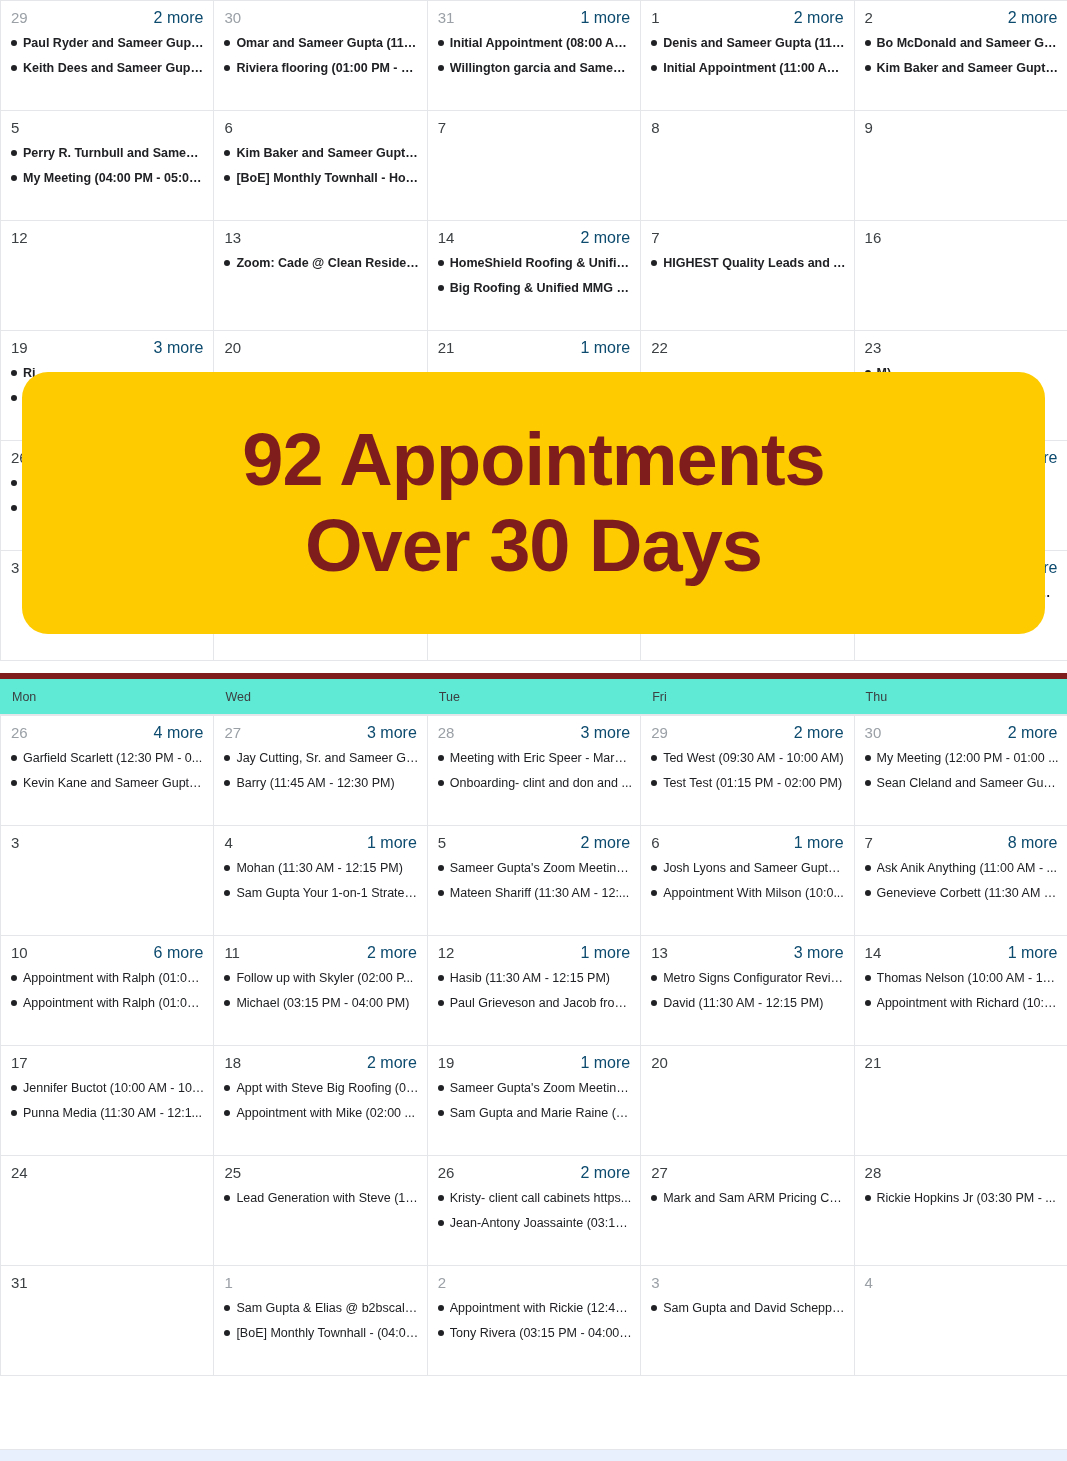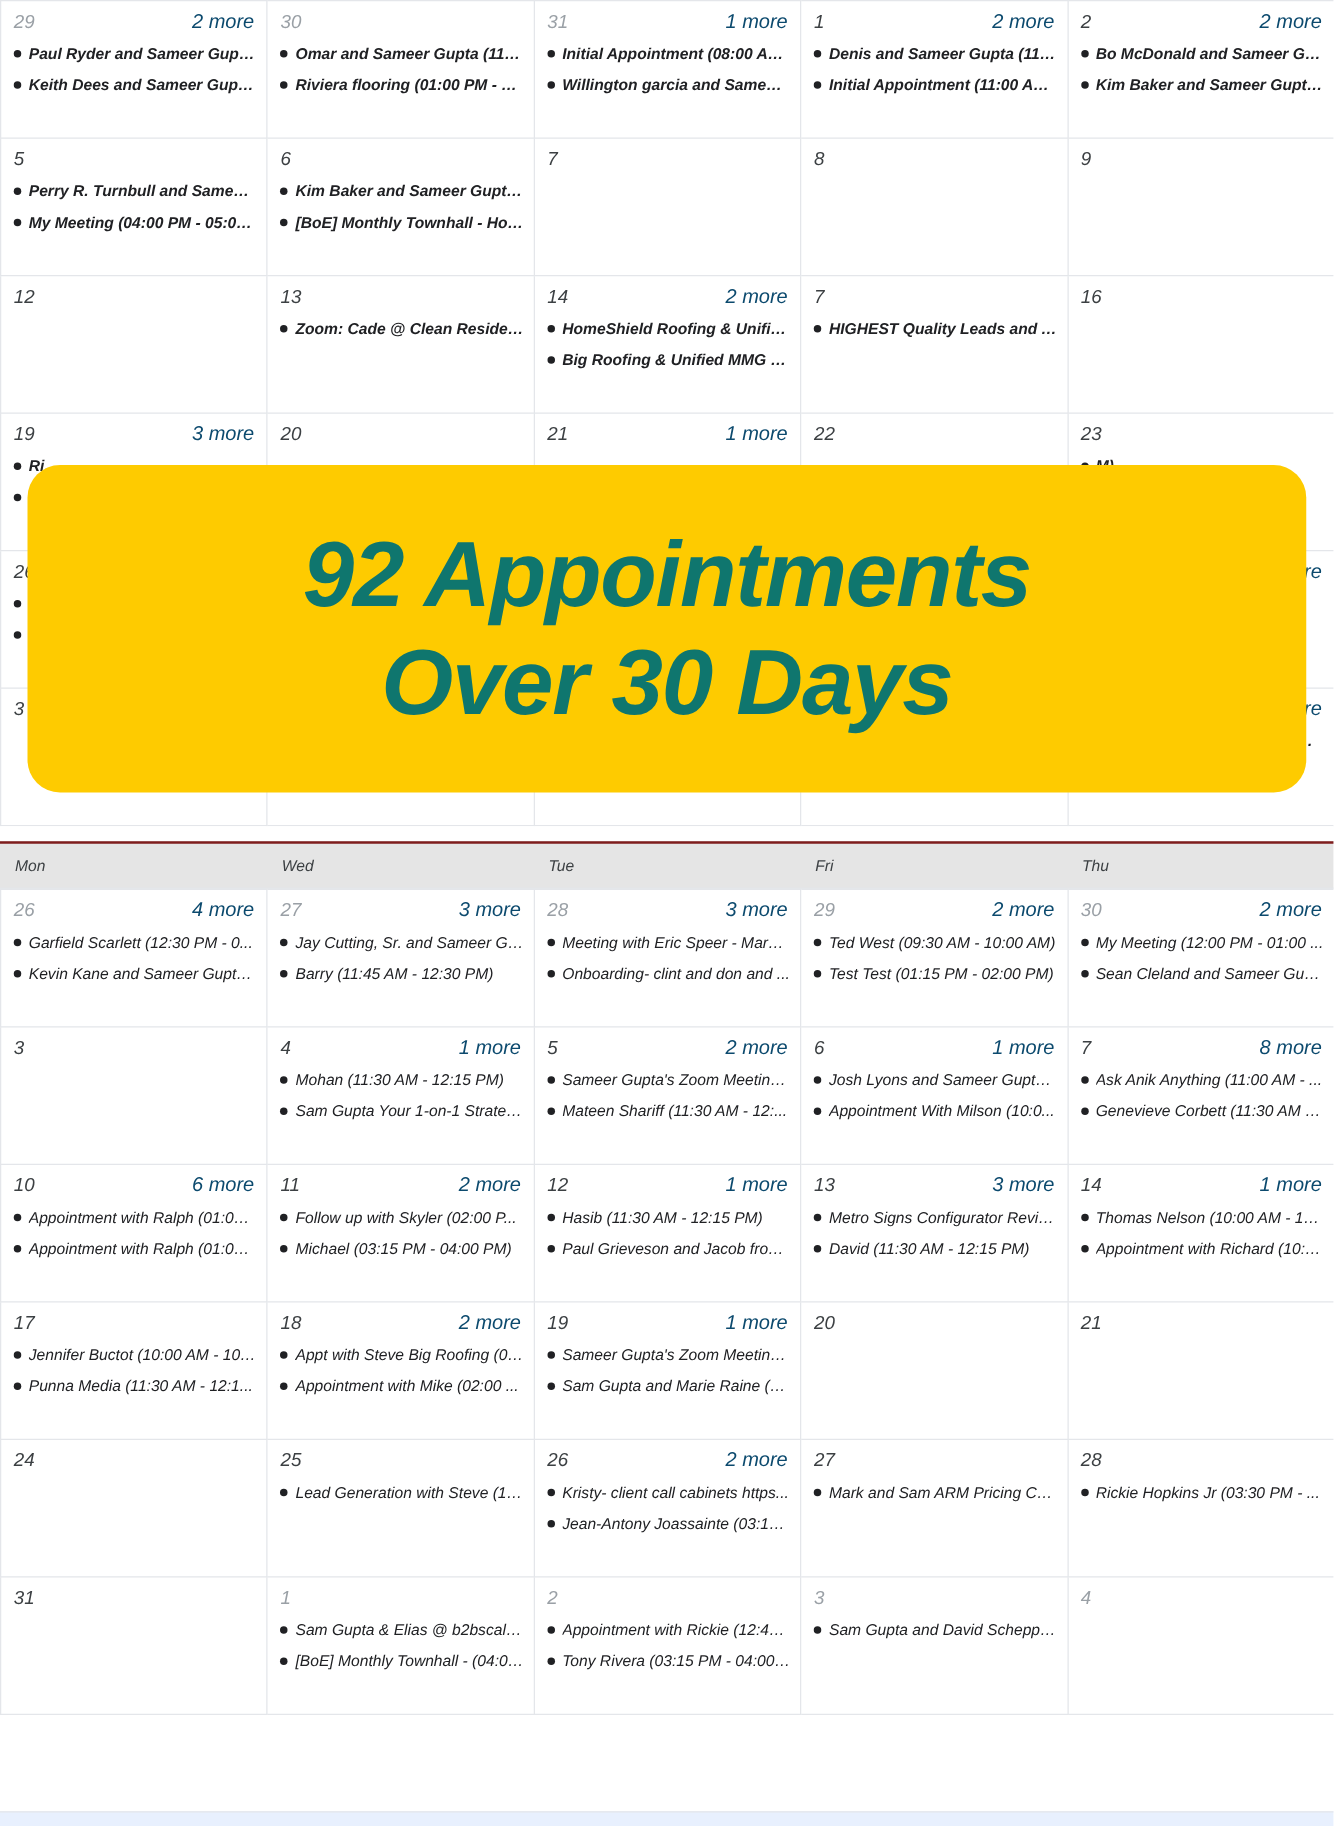--- a/index.html
+++ b/index.html
@@ -7,21 +7,20 @@
     margin: 0; padding: 0;
     background: #ffffff;
     font-family: "Liberation Sans", sans-serif;
   }
   #page {
     position: relative;
     width: 1067px;
     height: 1461px;
     overflow: hidden;
     background: #ffffff;
-    font-style: italic;
   }
   .cal {
     width: 1067px;
     border-collapse: collapse;
     table-layout: fixed;
   }
   .cal td {
     border: 1px solid #e4e6ea;
     vertical-align: top;
     padding: 0;
@@ -73,23 +72,23 @@
     text-overflow: ellipsis;
     white-space: nowrap;
     font-weight: normal;
   }
   .topgrid .etext { font-weight: bold; }
   .topgrid .daynum { font-weight: normal; }
 
   .weekhead {
     display: flex;
     width: 1067px;
-    border-top: 2px solid #7f1d1d;
+    border-top: 6px solid #7f1d1d;
     border-bottom: 1px solid #e4e6ea;
-    background: #e5e5e5;
+    background: #5eead4;
   }
   .weekhead .wh {
     width: 213.4px;
     font-size: 12.5px;
     color: #3c4043;
     padding: 11px 0 10px 12px;
     font-weight: normal;
   }
   .gap {
     height: 12px;
@@ -106,21 +105,21 @@
     height: 262px;
     background: #fecb00;
     border-radius: 26px;
     display: flex;
     flex-direction: column;
     align-items: center;
     justify-content: center;
     z-index: 20;
   }
   #banner .bline {
-    color: #0f766e;
+    color: #7f1d1d;
     font-weight: bold;
     font-size: 74px;
     line-height: 86px;
     letter-spacing: -1px;
     text-align: center;
     font-family: "Liberation Sans", sans-serif;
   }
   .bottombar {
     position: absolute;
     left: 0; bottom: 0;

